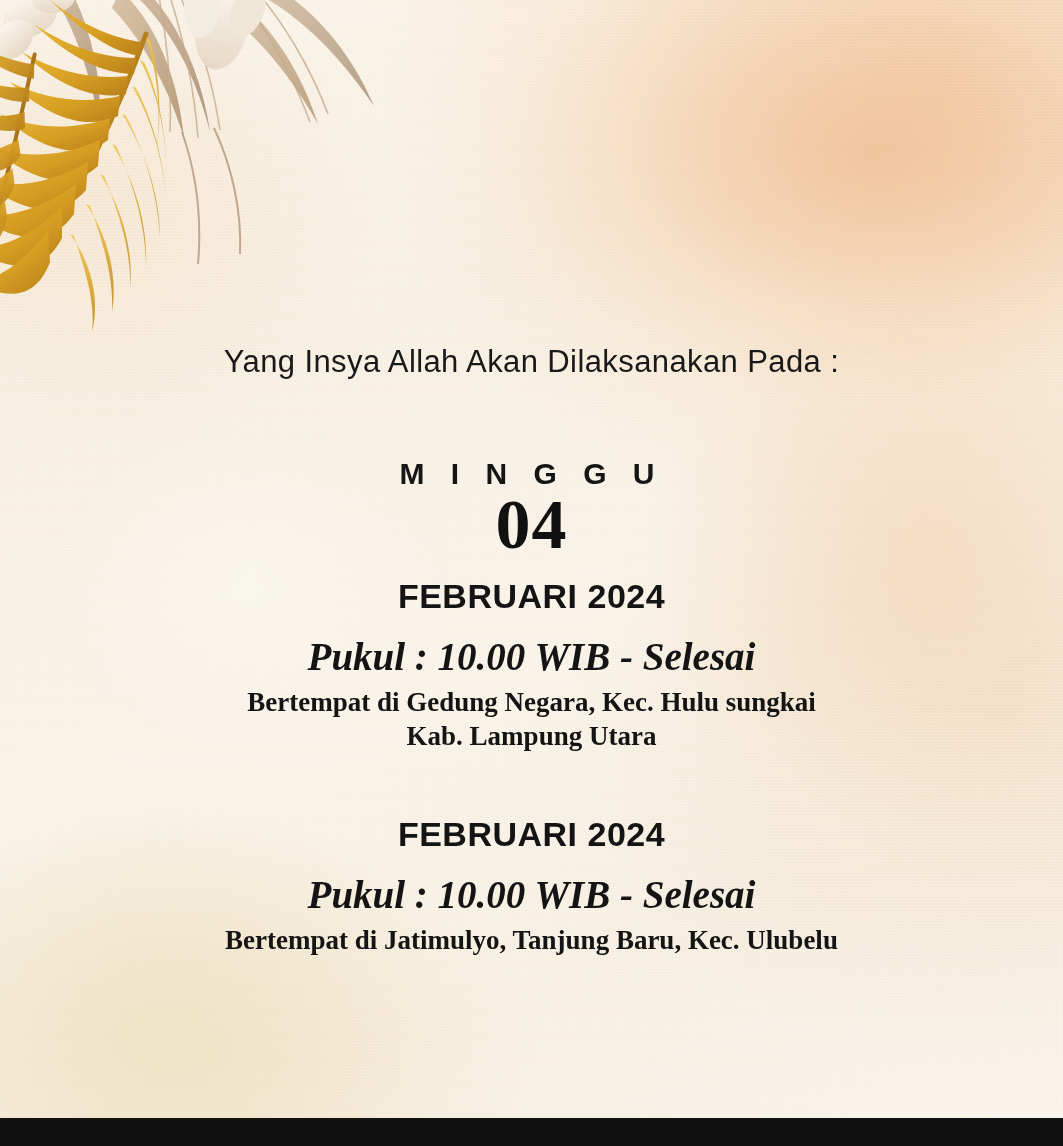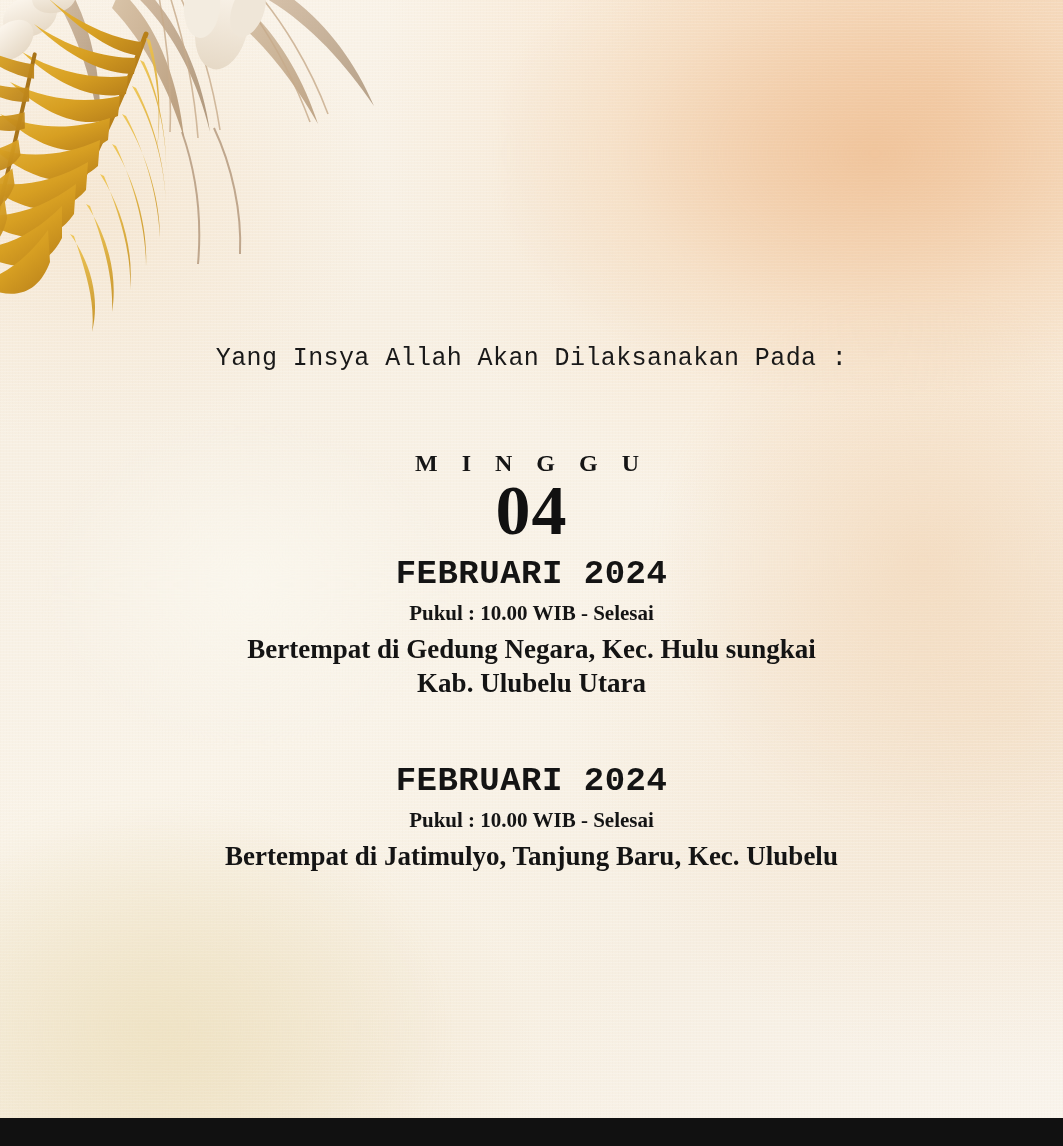--- a/index.html
+++ b/index.html
@@ -69,74 +69,75 @@
   }
 
   
   .content {
     position: absolute;
     top: 0; left: 0; right: 0;
     text-align: center;
   }
   .intro {
     margin-top: 344px;
-    font-size: 25px;
+    font-size: 31px;
     color: #191919;
     letter-spacing: 0.4px;
-    font-family: Liberation Mono, monospace;
+    font-family: Liberation Sans, sans-serif;
   }
 
   .event {
     margin-top: 0;
   }
   .event-akad { margin-top: 77px; }
   .event-resepsi { margin-top: 62px; }
 
   .event-title {
     font-family: "Liberation Sans", sans-serif;
     font-weight: bold;
     font-size: 53px;
     color: #c8960c;
     letter-spacing: 0.5px;
     text-decoration: underline;
     text-underline-offset: 4px;
     text-decoration-thickness: 3px;
     line-height: 1.05;
   }
   .event-day {
-    font-family: Liberation Serif, serif;
-    font-weight: bold;
-    font-size: 24px;
+    font-family: Liberation Sans, sans-serif;
+    font-weight: bold;
+    font-size: 30px;
     letter-spacing: 9px;
     color: #151515;
     margin-top: 8px;
   }
   .event-date {
     font-family: "Liberation Serif", serif;
     font-weight: bold;
     font-size: 70px;
     color: #111111;
     line-height: 0.92;
     margin-top: 2px;
     letter-spacing: 1px;
   }
   .event-month {
-    font-family: Liberation Mono, monospace;
+    font-family: Liberation Sans, sans-serif;
     font-weight: bold;
     font-size: 34px;
     color: #141414;
-    margin-top: 12px;
+    margin-top: 20px;
     letter-spacing: 0.5px;
   }
   .event-time {
     font-family: "Liberation Serif", serif;
     font-weight: bold;
-    font-size: 21px;
+    font-size: 39px;
     color: #141414;
-    margin-top: 8px;
+    margin-top: 18px;
+    font-style: italic;
   }
   .event-venue {
     font-family: "Liberation Serif", serif;
     font-weight: bold;
     font-size: 27px;
     color: #141414;
     margin-top: 6px;
     line-height: 1.26;
     text-align: center;
   }
@@ -259,21 +260,21 @@
   <div class="content">
 
     <div class="intro">Yang Insya Allah Akan Dilaksanakan Pada :</div>
 
     <div class="event event-akad">
       <div class="event-day">M I N G G U</div>
       <div class="event-date">04</div>
       <div class="event-month">FEBRUARI 2024</div>
       <div class="event-time">Pukul : 10.00 WIB - Selesai</div>
       <div class="event-venue">Bertempat di Gedung Negara, Kec. Hulu sungkai</div>
-      <div class="event-venue" style="margin-top:0">Kab. Ulubelu Utara</div>
+      <div class="event-venue" style="margin-top:0">Kab. Lampung Utara</div>
     </div>
 
     <div class="event event-resepsi">
       <div class="event-month">FEBRUARI 2024</div>
       <div class="event-time">Pukul : 10.00 WIB - Selesai</div>
       <div class="event-venue">Bertempat di Jatimulyo, Tanjung Baru, Kec. Ulubelu</div>
 
     </div>
 
   </div>

